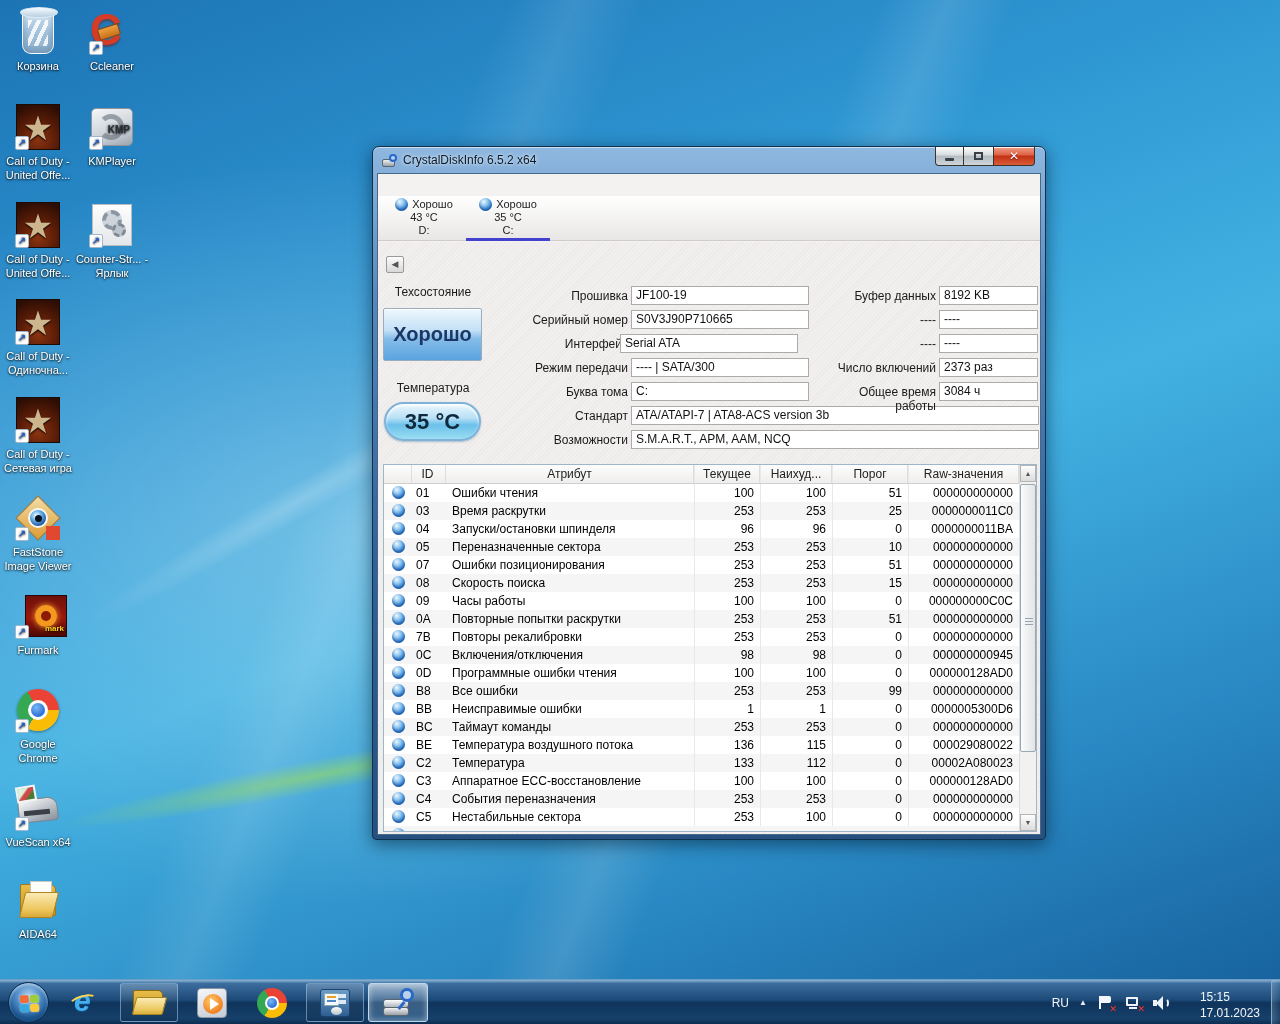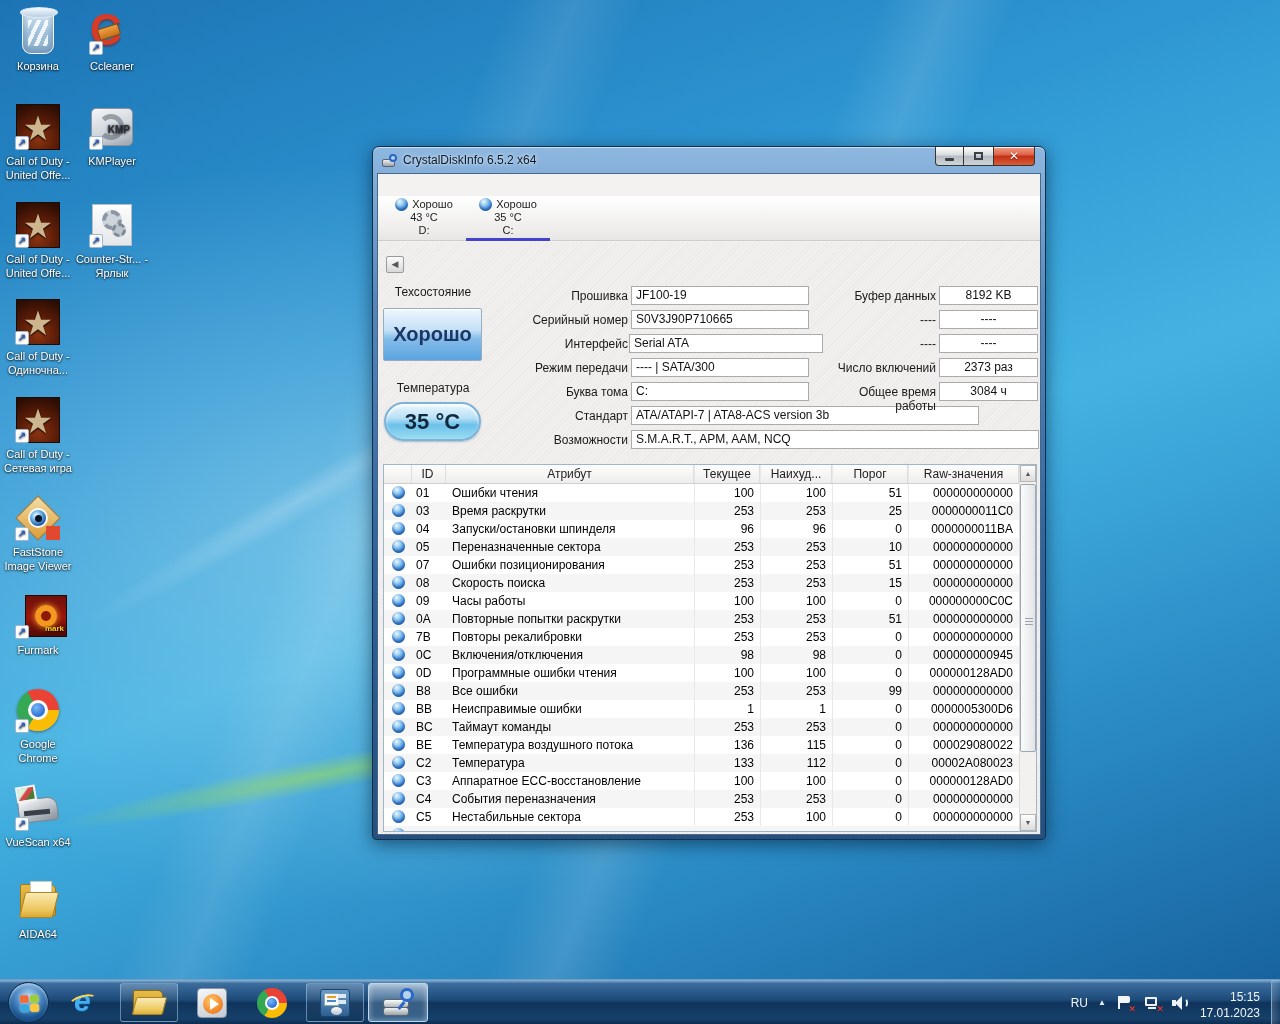--- a/index.html
+++ b/index.html
@@ -135,21 +135,21 @@
   .health-btn { position:absolute; left:5px; top:66px; width:99px; height:53px; border:1px solid #98aebf; border-radius:2px;
     background:linear-gradient(180deg,#eef7fd 0%,#c3e0f6 42%,#85bde9 58%,#5ba3e0 100%);
     color:#1c3766; font-size:20px; font-weight:bold; text-align:center; line-height:51px;
     box-shadow:inset 0 1px 0 #fff; }
   .temp-btn { position:absolute; left:6px; top:160px; width:97px; height:39px; border:2px solid #7fb2d8; border-radius:20px;
     background:linear-gradient(180deg,#eaf7fe 0%,#b8e0f6 40%,#6cc0ea 60%,#9adef2 100%);
     color:#10283c; font-size:22px; font-weight:bold; text-align:center; line-height:35px;
     box-shadow:inset 0 2px 3px rgba(255,255,255,0.9), 0 1px 2px rgba(40,90,130,0.35); }
   .fbox { position:absolute; height:19px; background:#fff; border:1px solid #ababab; padding:1px 4px; line-height:15px; color:#111;
     white-space:nowrap; overflow:hidden; }
-  .fbox.num { text-align:center; }
+  .fbox.num { text-align:left; }
 
   
   .smart { position:absolute; left:5px; top:222px; width:654px; height:368px; background:#fff; border:1px solid #9eb6c8; overflow:hidden; }
   .thead { position:absolute; left:0; top:0; right:17px; height:19px; display:grid; grid-template-columns:28px 34px 1fr 66px 72px 76px 111px;
     background:linear-gradient(180deg,#fdfdfd,#efeeec); border-bottom:1px solid #cfcfcf; color:#222; }
   .thead .tcell { border-right:1px solid #ddd;text-align:center; }
   .tbody { position:absolute; left:0; top:19px; right:17px; bottom:0; overflow:hidden; }
   .trow { display:grid; grid-template-columns:28px 34px 1fr 66px 72px 76px 111px; height:18px; background:#fff; }
   .trow.alt { background:#f5f5f5; }
   .tcell { line-height:18px; padding:0 6px; white-space:nowrap; overflow:hidden; }
@@ -220,21 +220,21 @@
   .trayicon { position:relative; width:18px; height:16px; }
   .flagpole { position:absolute; left:2px; top:1px; width:2px; height:13px; background:#f2f6fa; }
   .flagcloth { position:absolute; left:4px; top:1px; width:10px; height:7px; background:#f2f6fa; border-radius:0 2px 2px 0; }
   .redx { position:absolute; right:-2px; bottom:-3px; font-size:9px; font-weight:bold; color:#e84040; text-shadow:0 0 1px #701010; }
   .netscr { position:absolute; left:1px; top:2px; width:12px; height:9px; border:2px solid #eef2f6; border-radius:1px; }
   .netbase { position:absolute; left:4px; top:12px; width:8px; height:2px; background:#eef2f6; }
   .spkbody { position:absolute; left:0; top:5px; width:4px; height:6px; background:#eef2f6; }
   .spkcone { position:absolute; left:3px; top:1px; width:0; height:0; border-right:7px solid #eef2f6;
     border-top:7px solid transparent; border-bottom:7px solid transparent; }
   .spkw1 { position:absolute; left:9px; top:3px; width:7px; height:10px; border:2px solid transparent; border-right-color:#eef2f6; border-radius:50%; }
-  .clock { text-align:right; font-size:12px; line-height:16px; padding-top:5px; }
+  .clock { text-align:left; font-size:12px; line-height:16px; padding-top:5px;margin-left:19px; }
   .showdesk { position:absolute; right:0; top:0; width:9px; height:45px; border-left:1px solid #7fa8cc;
     background:linear-gradient(90deg, rgba(255,255,255,0.18), rgba(255,255,255,0.04)); }
 </style>
 </head>
 <body>
 
 <div id="screen">
   <div class="streak streak-white2"></div>
   <div class="streak streak-white1"></div>
   <div class="streak streak-green"></div>
@@ -398,27 +398,27 @@
         <div class="lab center" style="left:5px;top:43px;width:100px">Техсостояние</div>
         <div class="health-btn">Хорошо</div>
         <div class="lab center" style="left:5px;top:139px;width:100px">Температура</div>
         <div class="temp-btn">35 °C</div>
 
         <div class="lab right" style="left:110px;top:47px;width:140px">Прошивка</div>
         <div class="fbox" style="left:253px;top:44px;width:178px">JF100-19</div>
         <div class="lab right" style="left:110px;top:71px;width:140px">Серийный номер</div>
         <div class="fbox" style="left:253px;top:68px;width:178px">S0V3J90P710665</div>
         <div class="lab right" style="left:110px;top:95px;width:140px">Интерфейс</div>
-        <div class="fbox" style="left:251px;top:92px;width:194px">Serial ATA</div>
+        <div class="fbox" style="left:242px;top:92px;width:178px">Serial ATA</div>
         <div class="lab right" style="left:110px;top:119px;width:140px">Режим передачи</div>
         <div class="fbox" style="left:253px;top:116px;width:178px">---- | SATA/300</div>
         <div class="lab right" style="left:110px;top:143px;width:140px">Буква тома</div>
         <div class="fbox" style="left:253px;top:140px;width:178px">C:</div>
         <div class="lab right" style="left:110px;top:167px;width:140px">Стандарт</div>
-        <div class="fbox" style="left:253px;top:164px;width:348px">ATA/ATAPI-7 | ATA8-ACS version 3b</div>
+        <div class="fbox" style="left:253px;top:164px;width:408px">ATA/ATAPI-7 | ATA8-ACS version 3b</div>
         <div class="lab right" style="left:110px;top:191px;width:140px">Возможности</div>
         <div class="fbox" style="left:253px;top:188px;width:408px">S.M.A.R.T., APM, AAM, NCQ</div>
 
         <div class="lab right" style="left:440px;top:47px;width:118px">Буфер данных</div>
         <div class="fbox num" style="left:561px;top:44px;width:99px">8192 KB</div>
         <div class="lab right" style="left:440px;top:71px;width:118px">----</div>
         <div class="fbox num" style="left:561px;top:68px;width:99px">----</div>
         <div class="lab right" style="left:440px;top:95px;width:118px">----</div>
         <div class="fbox num" style="left:561px;top:92px;width:99px">----</div>
         <div class="lab right" style="left:440px;top:119px;width:118px">Число включений</div>

